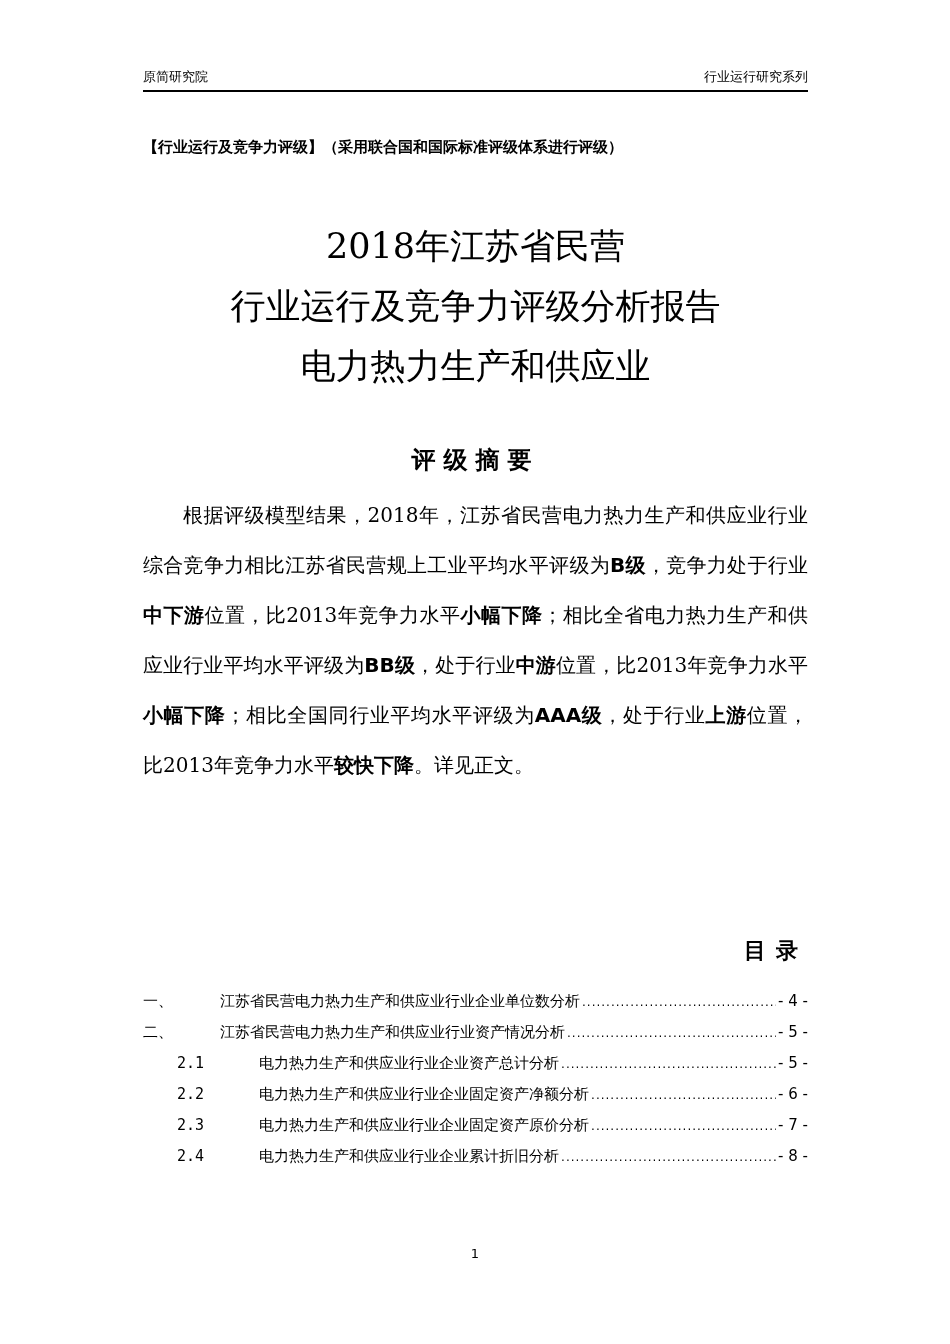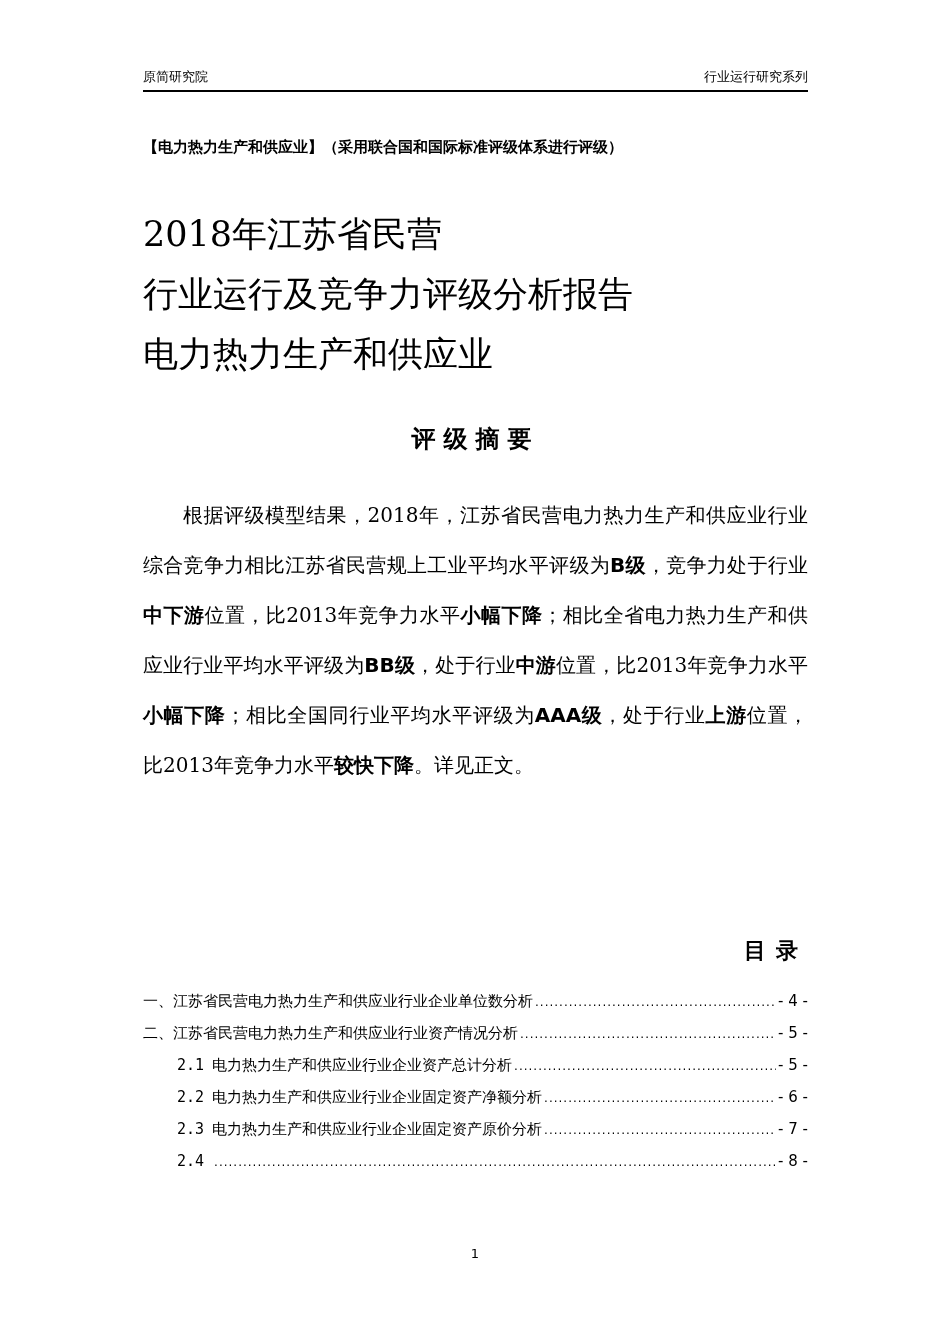--- a/index.html
+++ b/index.html
@@ -14,27 +14,27 @@
     .header .left { position: absolute; left: 0; top: 2px; }
     .header .right { position: absolute; right: 0; top: 2px; }
 
     .rating-tag {
       position: absolute; left: 143px; top: 138px; width: 665px;
       font-family: "DejaVu Sans", sans-serif; font-size: 15px; font-weight: bold;
       white-space: nowrap;
     }
 
     .title-block {
-      position: absolute; left: 143px; top: 204px; width: 665px; 
+      position: absolute; left: 143px; top: 216px; width: 665px; text-align: center;
       font-family: "DejaVu Serif", serif; font-size: 35px; line-height: 60px;
     }
     .title-block div { white-space: nowrap; }
 
     .summary-heading {
-      position: absolute; left: 143px; top: 423px; width: 665px; text-align: center;
+      position: absolute; left: 143px; top: 444px; width: 665px; text-align: center;
       font-family: Liberation Sans, sans-serif; font-size: 24px; font-weight: bold; letter-spacing: 8px;
     }
 
     .summary-body {
       position: absolute; left: 143px; top: 490px; width: 665px;
       font-family: "DejaVu Serif", serif; font-size: 20px; line-height: 50px;
       text-align: justify;
     }
     .summary-body p { margin: 0; text-indent: 2em; }
     .summary-body b { font-family: "DejaVu Sans", sans-serif; font-weight: bold; }
@@ -45,21 +45,21 @@
     }
 
     .toc {
       position: absolute; left: 143px; top: 986px; width: 665px;
       font-size: 15px; line-height: 30px;
     }
     .toc-row { display: flex; align-items: baseline; white-space: nowrap; cursor: pointer; }
     .toc-row.lvl1 { padding-left: 0; font-family: "DejaVu Sans", sans-serif; }
     .toc-row.lvl2 { padding-left: 34px; font-family: "DejaVu Sans Mono", monospace; }
     .toc-row .num { margin-right: 8px; }
-    .toc-row .text { font-family: Liberation Mono, monospace; }
+    .toc-row .text { font-family: Liberation Sans, sans-serif; margin-left: 47px; }
     .toc-row .dots {
       flex: 1; overflow: hidden; margin: 0 2px;
       font-family: "DejaVu Sans", sans-serif; font-size: 12px; letter-spacing: 1px;
     }
     .toc-row .dots::before {
       content: "................................................................................................................................................";
     }
     .toc-row .page-num { font-family: "DejaVu Sans", sans-serif; }
 
     .page-footer {
@@ -70,21 +70,21 @@
 </head>
 <body>
 
 <div class="page">
 
   <div class="header">
     <span class="left">原简研究院</span>
     <span class="right">行业运行研究系列</span>
   </div>
 
-  <div class="rating-tag">【电力热力生产和供应业】（采用联合国和国际标准评级体系进行评级）</div>
+  <div class="rating-tag">【行业运行及竞争力评级】（采用联合国和国际标准评级体系进行评级）</div>
 
   <div class="title-block">
     <div>2018年江苏省民营</div>
     <div>行业运行及竞争力评级分析报告</div>
     <div>电力热力生产和供应业</div>
   </div>
 
   <div class="summary-heading">评级摘要</div>
 
   <div class="summary-body">
@@ -119,20 +119,21 @@
         <span class="page-num">- 6 -</span>
       </div>
       <div class="toc-row lvl2">
         <span class="num">2.3</span>
         <span class="text">电力热力生产和供应业行业企业固定资产原价分析</span>
         <span class="dots"></span>
         <span class="page-num">- 7 -</span>
       </div>
       <div class="toc-row lvl2">
         <span class="num">2.4</span>
+        <span class="text">电力热力生产和供应业行业企业累计折旧分析</span>
         <span class="dots"></span>
         <span class="page-num">- 8 -</span>
       </div>
     </div>
 
   <div class="page-footer">1</div>
 
 </div>
 
 </body></html>

